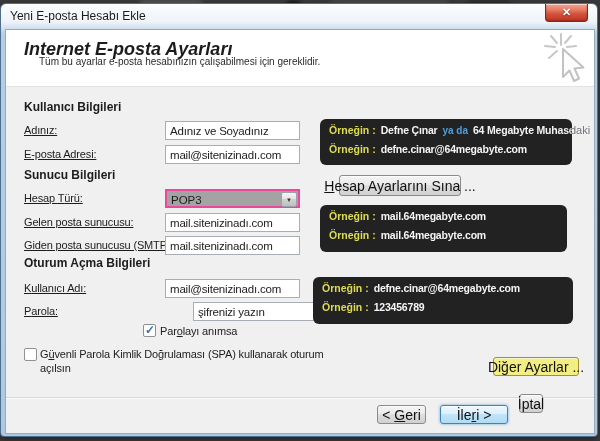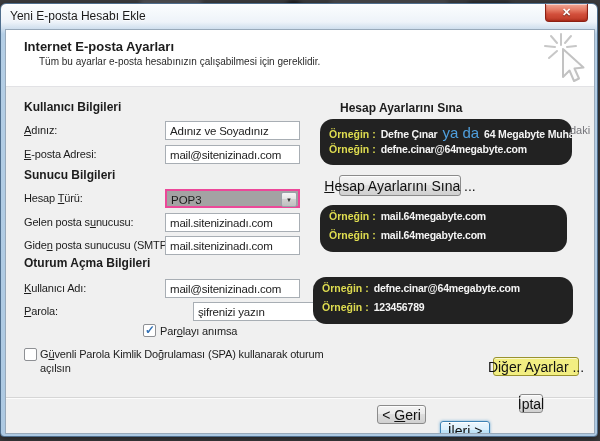--- a/index.html
+++ b/index.html
@@ -27,50 +27,50 @@
                box-shadow:inset 0 1px 0 rgba(255,255,255,.55), inset 0 -1px 2px rgba(120,10,0,.4);
                display:flex; align-items:center; justify-content:center; cursor:default; }
   .close-btn span { color:#fff; font-size:11px; font-weight:bold; line-height:1;
                     text-shadow:0 1px 1px rgba(0,0,0,.5); }
 
   
   .dialog { position:absolute; left:4px; top:25px; width:590px; height:405px;
             background:#f0f0f0; border:1px solid #98a9ba; overflow:hidden; }
   .hdr { position:absolute; left:0; top:0; right:0; height:57px; background:#fff;
          border-bottom:1px solid #e2e2e5; }
-  .hdr-title { position:absolute; left:18px; top:9px; font-size:13px; font-weight:bold; }
+  .hdr-title { position:absolute; left:18px; top:9px; font-size:18px; font-weight:bold;font-style:italic; }
   .hdr-sub { position:absolute; left:33px; top:26px; font-size:10px; color:#2a2a2a; }
   .cursor-art { position:absolute; left:534px; top:2px; }
 
   .sec { position:absolute; left:18px; font-size:12px; font-weight:bold; white-space:nowrap; }
-  .lbl { position:absolute; left:18px; font-size:11px; letter-spacing:-0.15px; white-space:nowrap; }
+  .lbl { position:absolute; left:18px; font-size:11px; letter-spacing:-0.15px; white-space:nowrap;text-decoration:underline; }
   .tbx { position:absolute; left:159px; width:135px; height:19px; border:1px solid #a8aeb4;
          background:#fff; font-family:"Liberation Sans",sans-serif; font-size:11.5px;
          letter-spacing:-0.2px; color:#222; padding:0 4px; }
   .combo { position:absolute; left:159px; top:159px; width:135px; height:19px;
            border:2px solid #ec4899; background:#a3a3a3; }
   .combo-val { position:absolute; left:4px; top:3px; font-size:11.5px; }
   .combo-btn { position:absolute; right:1px; top:1px; width:16px; height:15px;
                background:linear-gradient(180deg,#f5f5f5,#e2e2e2 50%,#d0d0d0 50%,#c0c0c0);
                border:1px solid #9aa1a9; border-radius:2px;
                display:flex; align-items:center; justify-content:center; }
   .combo-btn span { font-size:6px; color:#333; line-height:1; }
 
   .cb { position:absolute; width:13px; height:13px; background:#fff; border:1px solid #8e9094;
         border-radius:2px; }
   .cb .check { position:absolute; left:1px; top:-2px; color:#3472b5; font-size:12px; font-weight:bold; }
   .cb-lbl { position:absolute; font-size:11px; letter-spacing:-0.15px; }
 
   
-  .ex-box { position:absolute; background:var(--annotation-box-bg,#222); border-radius:13px;
+  .ex-box { position:absolute; background:var(--annotation-box-bg,#222); border-radius:6px;
             padding:5px 0 0 9px; overflow:hidden;text-align:center; }
   .ex-line { display:flex; gap:5px; align-items:baseline; height:19px; white-space:nowrap; }
   .ex-label { color:var(--example-label,#dedc50); font-weight:bold; font-size:10.5px; }
   .ex-val { color:#f4f4f4; font-weight:bold; font-size:10.5px; letter-spacing:-0.2px; }
-  .ex-or { color:var(--or-text,#4f9fdd); font-weight:normal; font-size:15px; }
+  .ex-or { color:var(--or-text,#4f9fdd); font-weight:bold; font-size:10px; }
   .bg-fragment { position:absolute; left:564px; top:94px; font-size:11px; color:#75757a; }
 
   .btn { position:absolute; display:flex; align-items:center; justify-content:center;
          font-size:14px; color:#111; border:1px solid #8b8b8b; border-radius:3px;
          background:linear-gradient(180deg,#f4f4f4,#ebebeb 45%,#dfdfdf 46%,#d0d0d0);
          box-shadow:inset 0 1px 0 rgba(255,255,255,.8); white-space:nowrap; cursor:default; }
   .btn-default { border-color:var(--default-button-border,#3f83b5);
          background:linear-gradient(180deg,#edf7fe,#dcf0fc 45%,#c2e4f8 46%,#b0dcf4);
          box-shadow:0 0 3px rgba(90,160,210,.9), inset 0 1px 0 rgba(255,255,255,.9); }
   .btn-highlight { border-color:var(--highlight-button-border,#9a932f);
@@ -149,21 +149,20 @@
       <input class="tbx" style="top: 272px; margin-left: 28px;" value="şifrenizi yazın">
 
       <div class="cb" style="left:137px; top:294px">
         <span class="check">✓</span>
       </div>
       <div class="cb-lbl" style="left:154px; top:295px"><span>Par</span><u>o</u><span>layı anımsa</span></div>
 
       <div class="cb" style="left:18px; top:318px"></div>
       <div class="cb-lbl" style="left:34px; top:317px; width:302px; line-height:14px"><span>G</span><u>ü</u><span>venli Parola Kimlik Doğrulaması (SPA) kullanarak oturum açılsın</span></div>
 
-      <div class="sec" style="left:334px; top:71px">Hesap Ayarlarını Sına</div>
 
       <div class="ex-box" style="left:314px; top:89px; width:252px; height:46px">
         <div class="ex-line">
           <span class="ex-label">Örneğin :</span>
           <span class="ex-val">Defne Çınar</span>
           <span class="ex-or">ya da</span>
           <span class="ex-val">64 Megabyte Muhasebe</span>
         </div>
         <div class="ex-line">
           <span class="ex-label">Örneğin :</span>
@@ -199,21 +198,21 @@
       </div>
 
       <div class="btn btn-highlight" style="left:487px; top:327px; width:86px; height:19px">
         <span><span>Di</span><u>ğ</u><span>er Ayarlar ...</span></span>
       </div>
 
       <div class="footer-divider"></div>
       <div class="btn" style="left:371px; top:375px; width:49px; height:19px">
         <span><span>&lt; </span><u>G</u><span>eri</span></span>
       </div>
-      <div class="btn btn-default" style="left:434px; top:391px; width:50px; height:19px">
+      <div class="btn btn-default" style="left:434px; top:375px; width:68px; height:19px">
         <span><span>İle</span><u>r</u><span>i &gt;</span></span>
       </div>
       <div class="btn" style="left:513px; top:364px; width:24px; height:19px">
         <span>İptal</span>
       </div>
     </div>
   </div>
 </div>
 
 </body></html>

